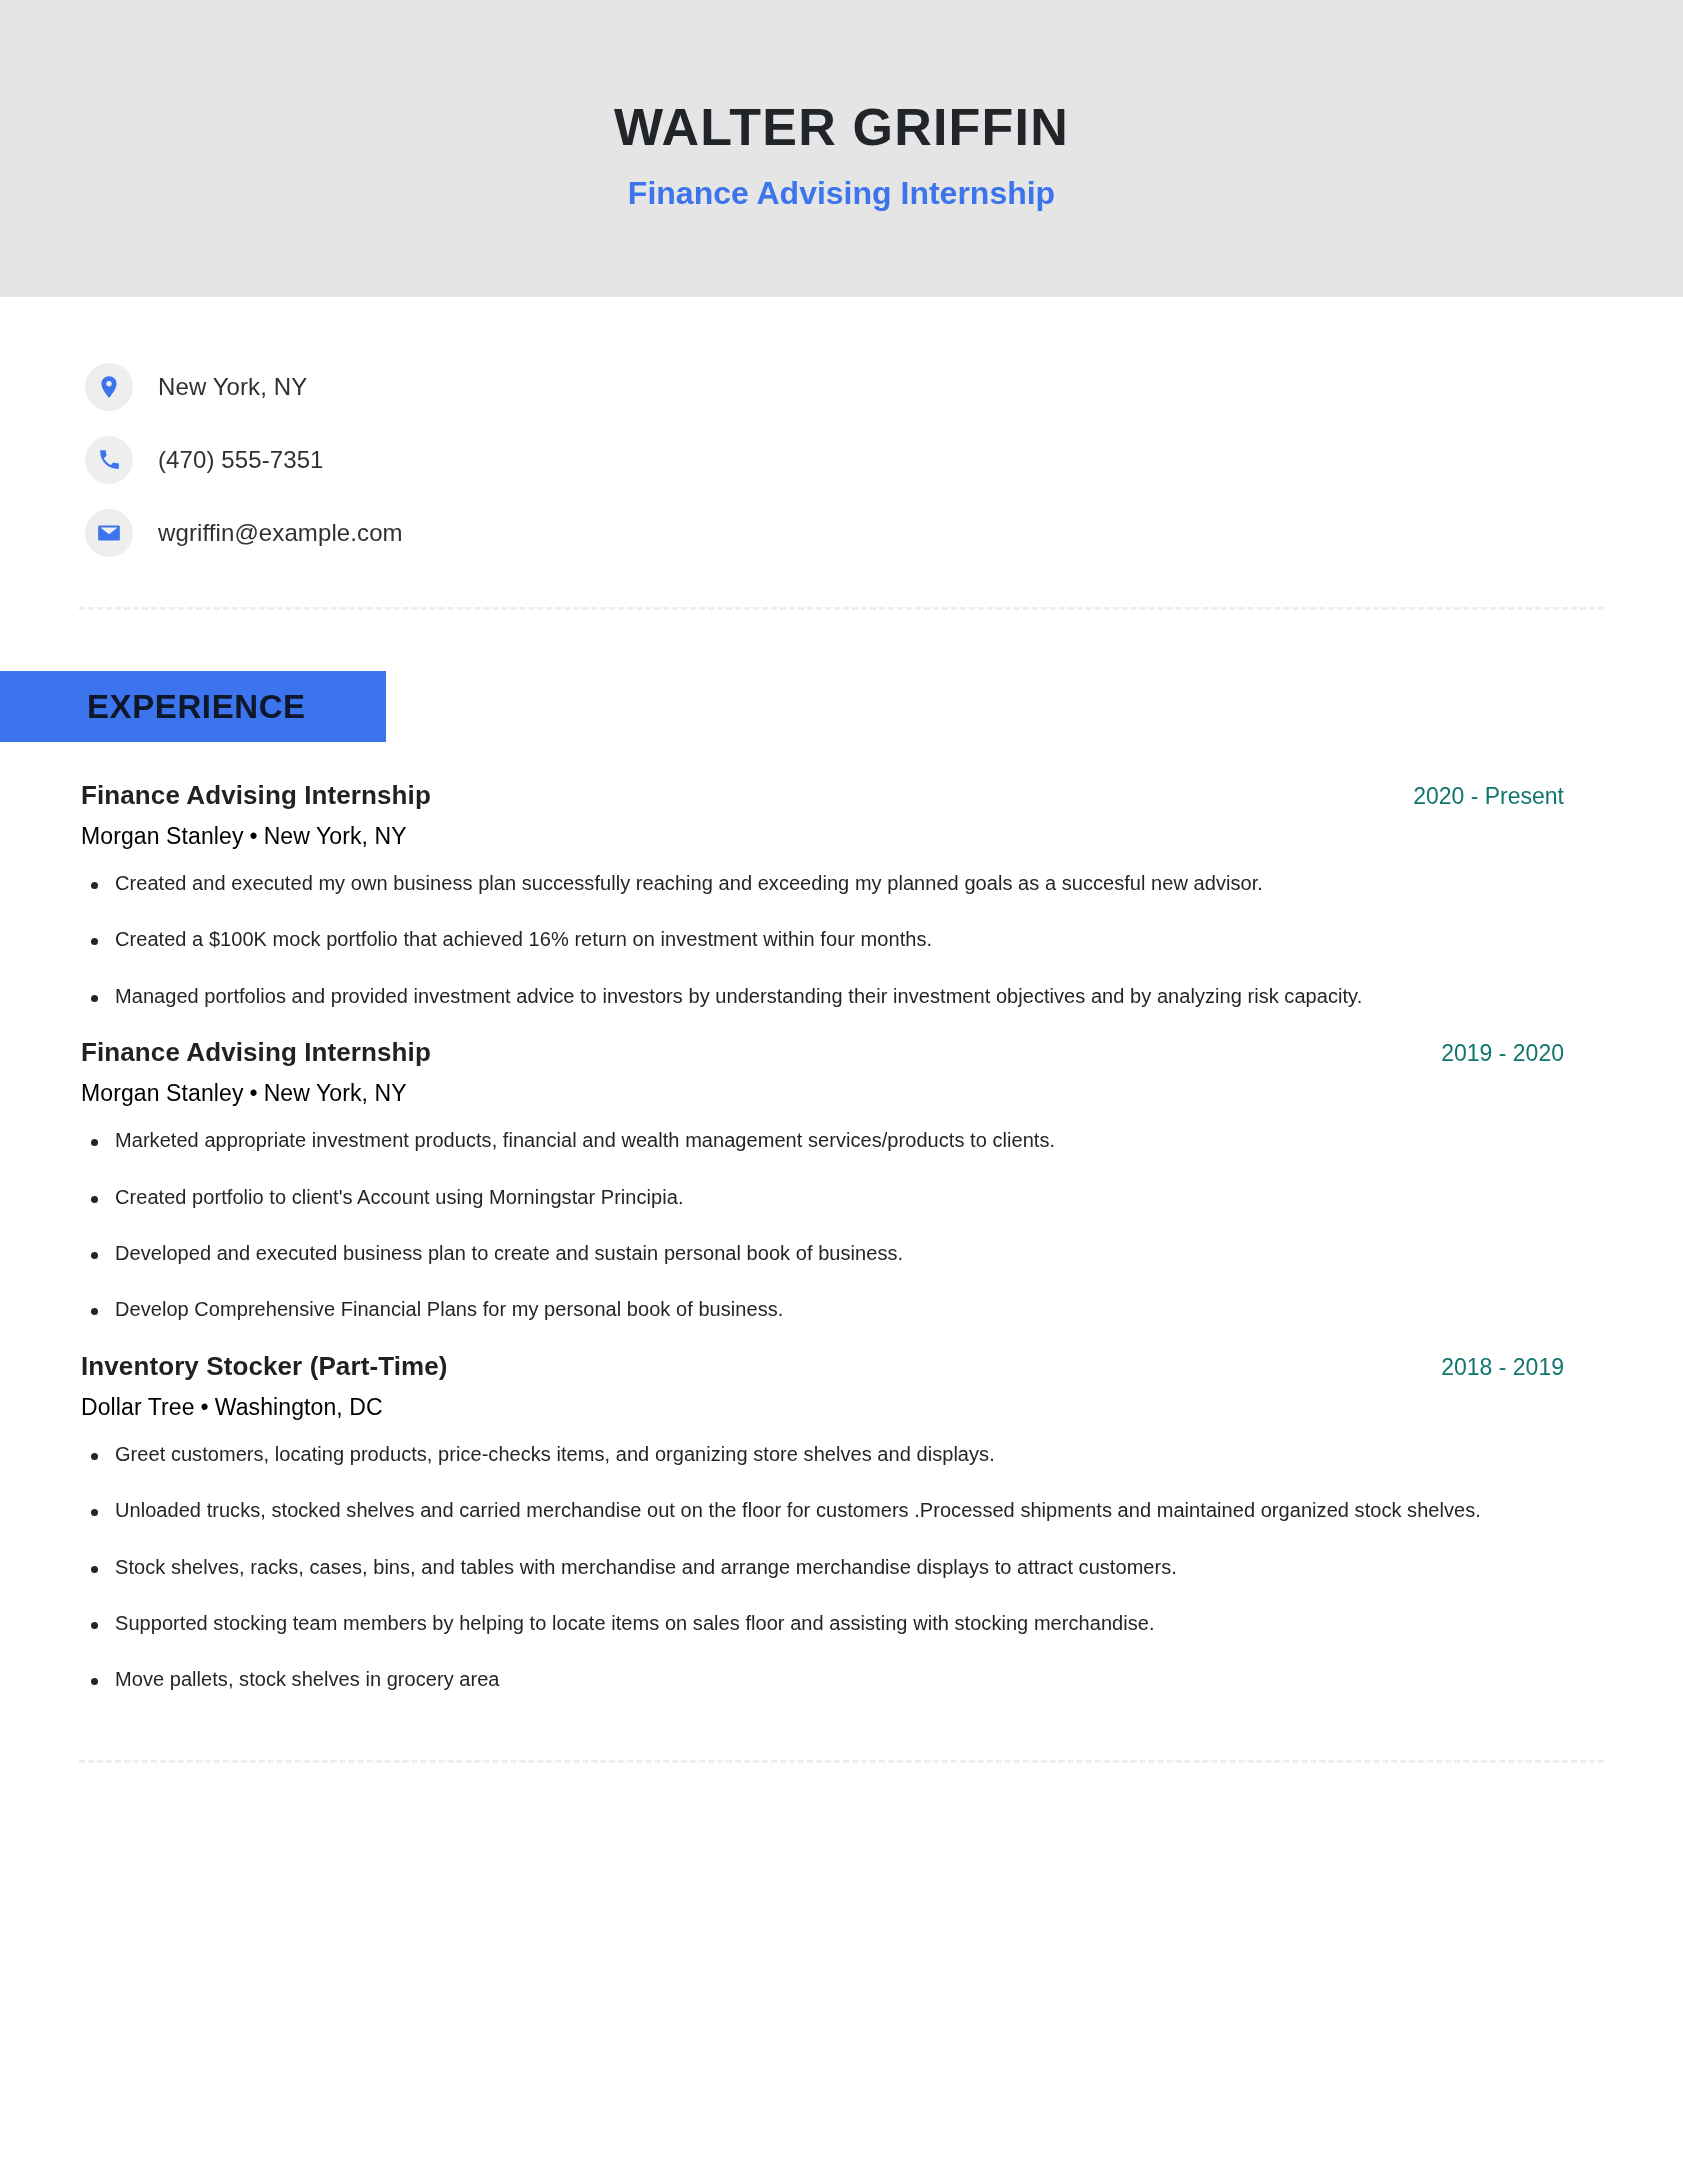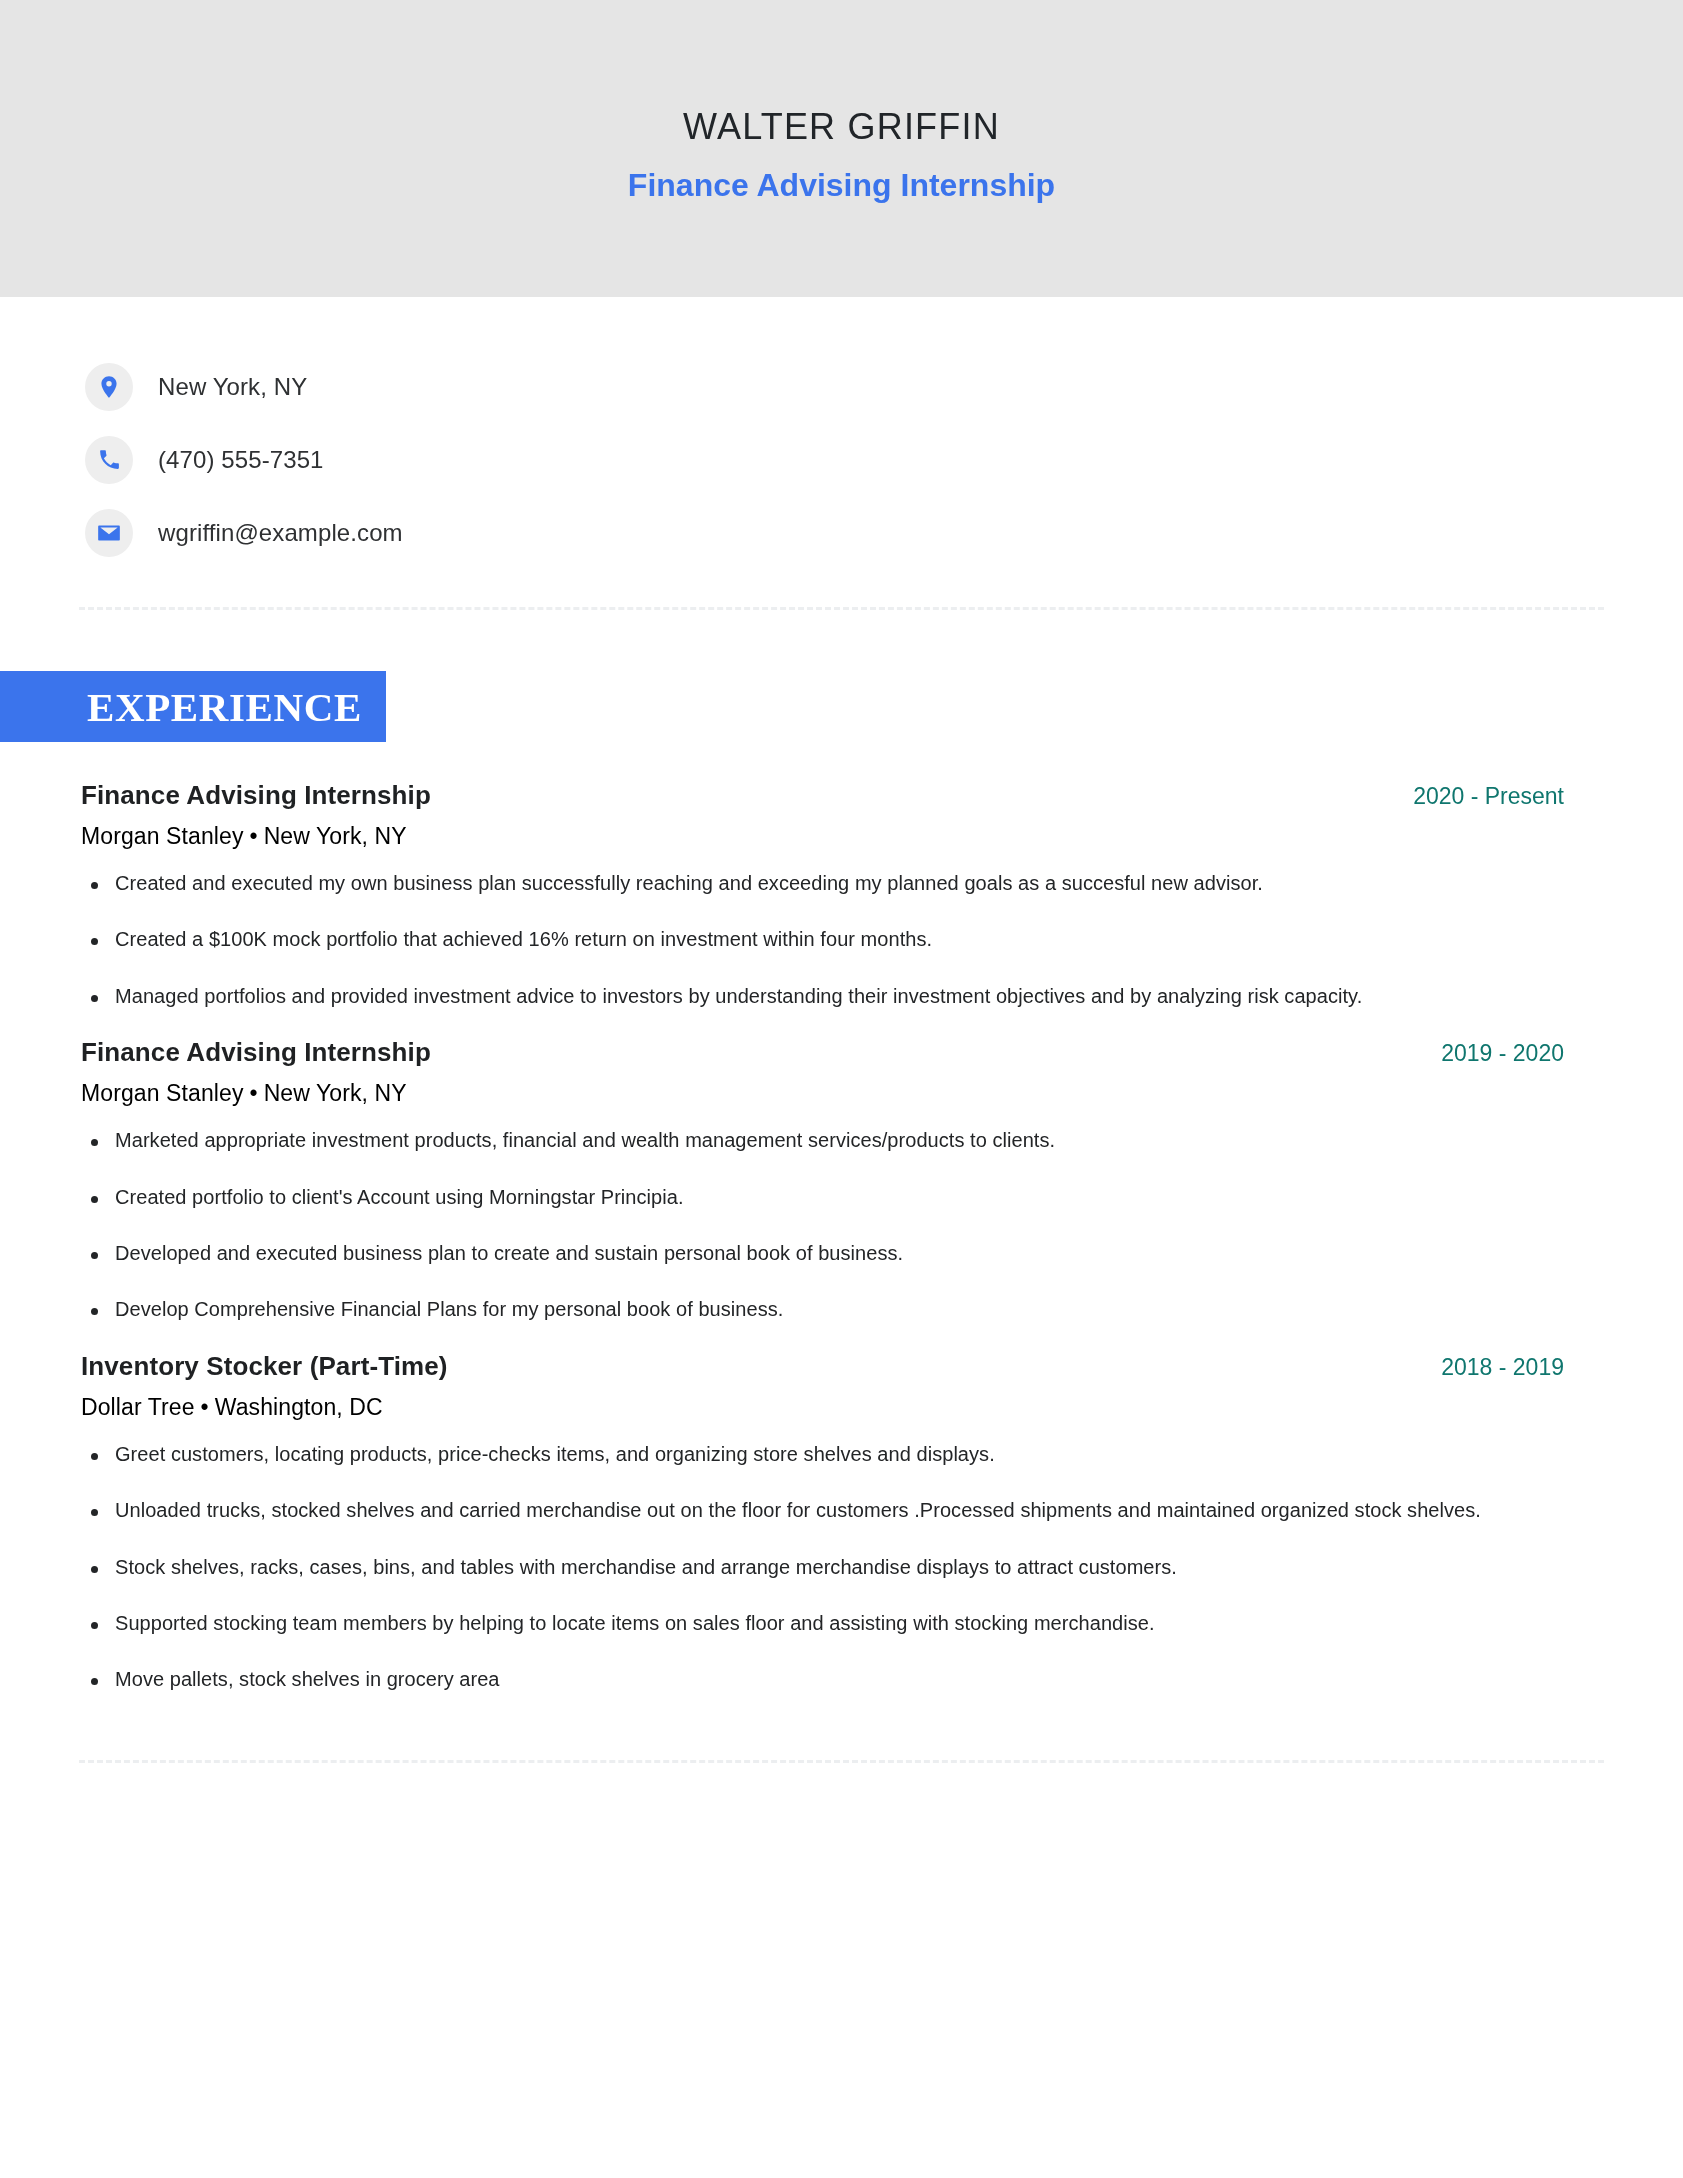--- a/index.html
+++ b/index.html
@@ -26,22 +26,22 @@
     height: 297px;
     background: #e5e5e5;
     display: flex;
     flex-direction: column;
     align-items: center;
     justify-content: center;
     padding-top: 14px;
   }
 
   .full-name {
-    font-size: 36px;
-    font-weight: normal;
+    font-size: 52px;
+    font-weight: bold;
     letter-spacing: 1.2px;
     color: #212529;
     line-height: 1.05;
     text-transform: uppercase;
     text-align: left;
   }
 
   .job-subtitle {
     margin-top: 22px;
     font-size: 32px;
@@ -96,25 +96,24 @@
     margin-top: 61px;
     width: 386px;
     height: 71px;
     background: #3b74ec;
     display: flex;
     align-items: center;
     padding-left: 87px;
   }
 
   .section-banner-label {
-    color: #ffffff;
-    font-size: 41px;
+    color: #0f172a;
+    font-size: 33px;
     font-weight: bold;
     letter-spacing: 0.6px;
-    font-family: Liberation Serif, serif;
   }
 
   
   .experience-list {
     padding: 0 119px 0 81px;
     margin-top: 38px;
   }
 
   .job { margin-bottom: 0; }
 

